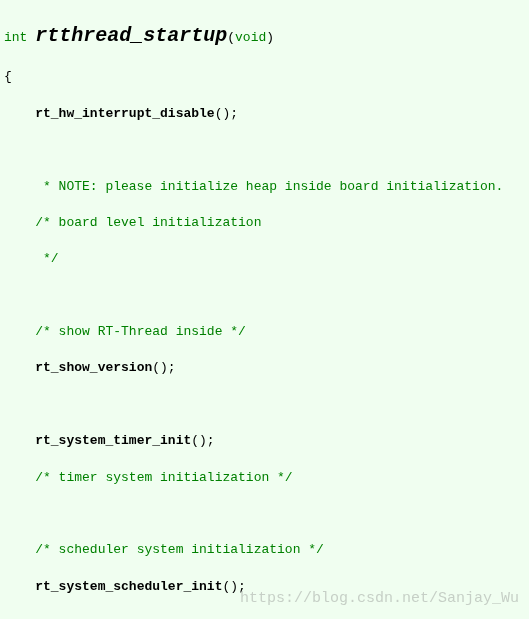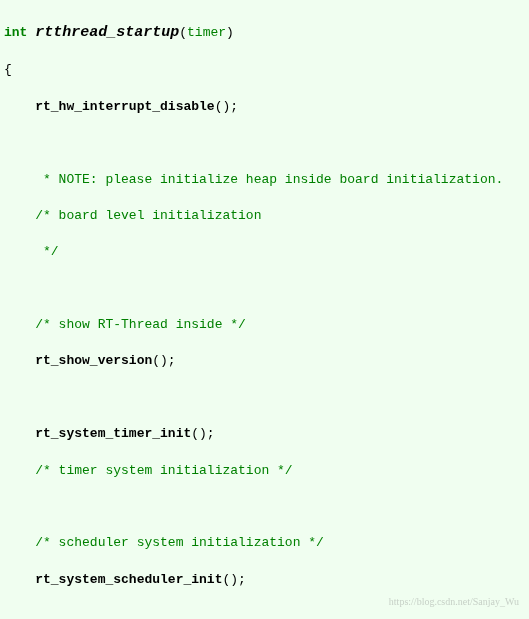--- a/index.html
+++ b/index.html
@@ -14,43 +14,43 @@
     overflow: hidden;
     position: relative;
   }
   .code-container {
     padding: 4px 0 0 4px;
     white-space: pre;
   }
   .line {
     display: block;
   }
-  .kw-type { color: #008000; font-weight: bold; }
-  .fn-name { color: #000000; font-weight: bold; font-style: italic; font-size: 15px; }
+  .kw-type { color: #008000; }
+  .fn-name { color: #000000; font-weight: bold; font-style: italic; font-size: 20px; }
   .kw { color: #008000; }
   .paren { color: #000000; }
   .brace { color: #000000; }
   .call-bold { color: #000000; font-weight: bold; }
   .call-plain { color: #000000; }
   .comment { color: #008000; }
   .watermark {
     position: absolute;
     right: 10px;
     bottom: 10px;
     color: rgba(120,120,120,0.35);
-    font-family: Liberation Serif, serif;
-    font-size: 10px;
+    font-family: Liberation Mono, monospace;
+    font-size: 15px;
     pointer-events: none;
   }
 </style>
 </head>
 <body>
 
 <div class="code-container">
-<span class="line"><span class="kw-type">int</span> <span class="fn-name">rtthread_startup</span><span class="paren">(</span><span class="kw">timer</span><span class="paren">)</span></span>
+<span class="line"><span class="kw-type">int</span> <span class="fn-name">rtthread_startup</span><span class="paren">(</span><span class="kw">void</span><span class="paren">)</span></span>
 <span class="line"><span class="brace">{</span></span>
 <span class="line">    <span class="call-bold">rt_hw_interrupt_disable</span><span class="call-plain">();</span></span>
 <span class="line"> </span>
 <span class="line"><span class="comment">     * NOTE: please initialize heap inside board initialization.</span></span>
 <span class="line">    <span class="comment">/* board level initialization</span></span>
 <span class="line"><span class="comment">     */</span></span>
 <span class="line"> </span>
 <span class="line">    <span class="comment">/* show RT-Thread inside */</span></span>
 <span class="line">    <span class="call-bold">rt_show_version</span><span class="call-plain">();</span></span>
 <span class="line"> </span>

